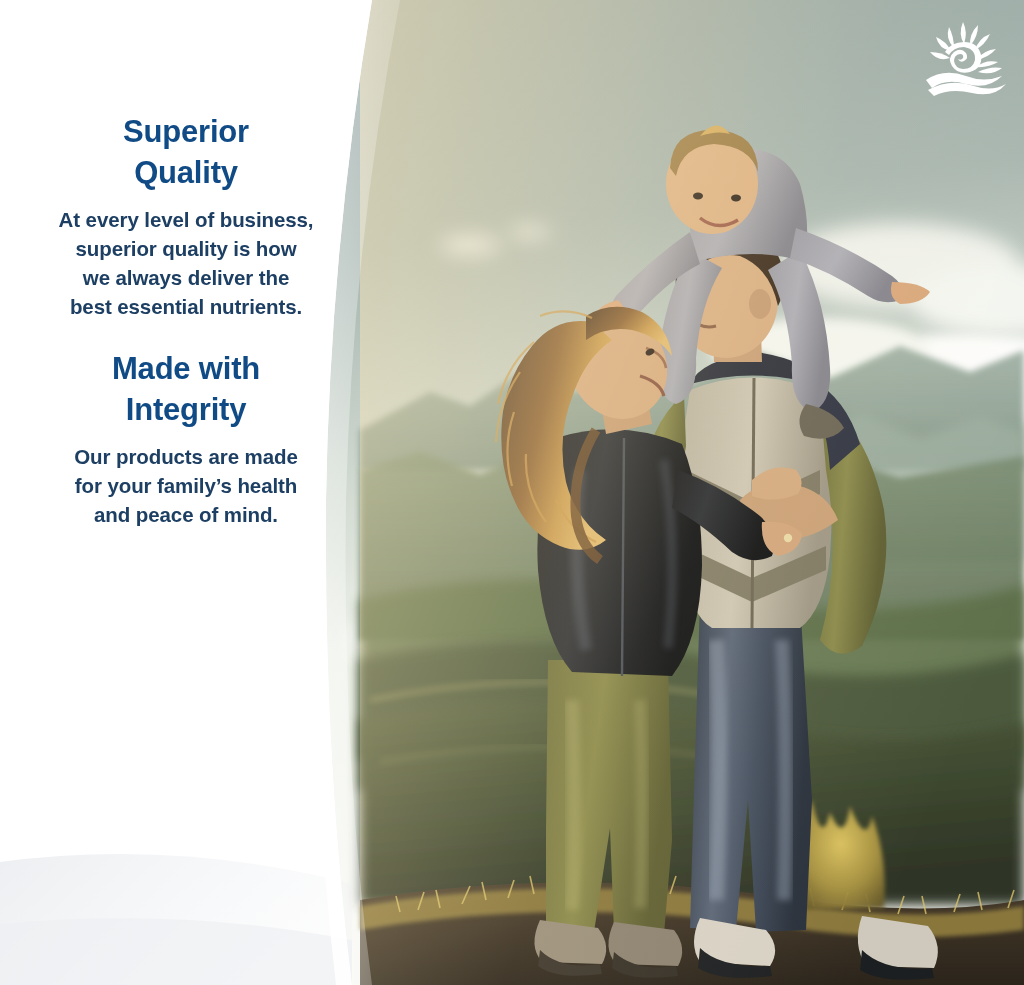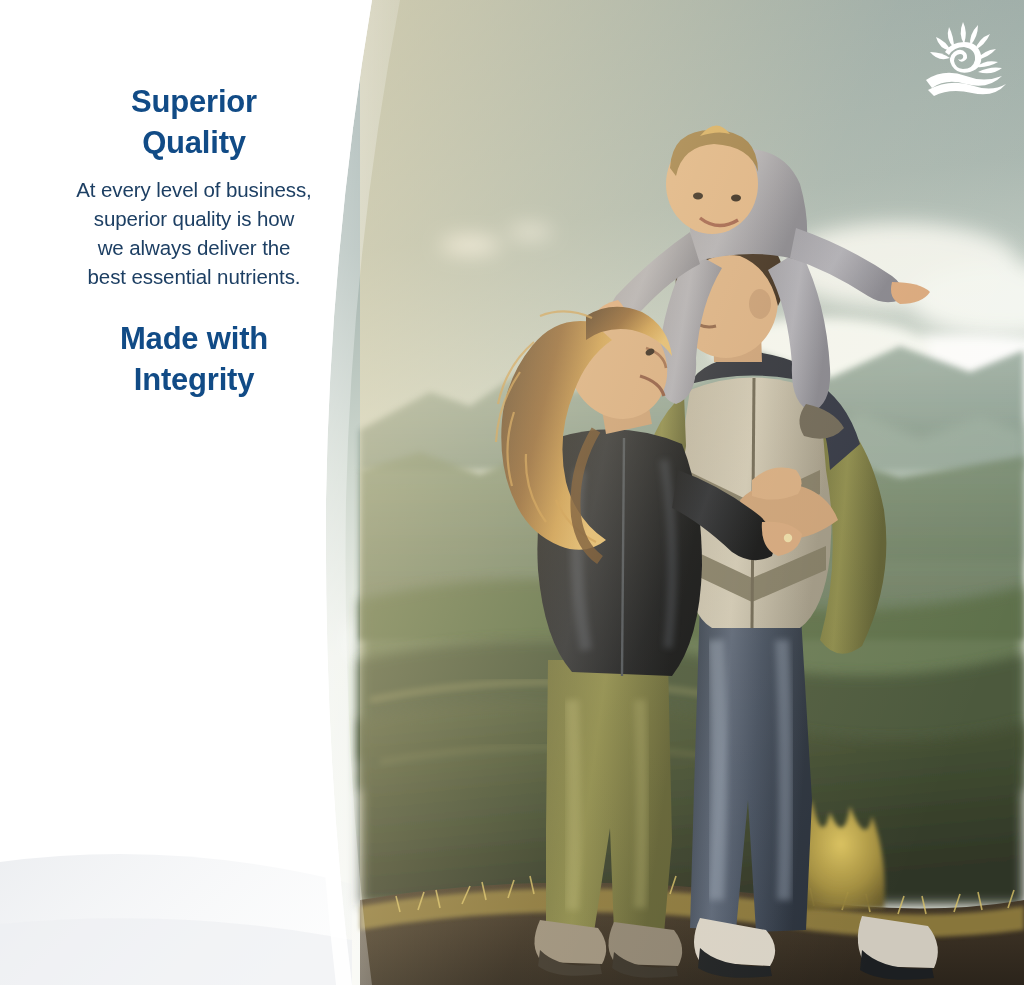--- a/index.html
+++ b/index.html
@@ -20,34 +20,34 @@
 
   
   #panel {
     position:absolute; left:0; top:0; width:470px; height:985px;
     pointer-events:none;
   }
   #panel svg { display:block; width:470px; height:985px; }
 
   
   #copy {
-    position:absolute; left:8px; top:0; width:400px; height:985px;
+    position:absolute; left:0; top:0; width:400px; height:985px;
     display:flex; flex-direction:column; justify-content:flex-start;
-    padding-top:82px;
+    padding-top:112px;
   }
   .block { width:360px; margin:0 auto 0 0; padding-left:12px; }
   .block + .block { margin-top:28px; }
   .heading {
     font-size:31px; font-weight:bold; line-height:1.32;
     color:#114b86; text-align:center; letter-spacing:-0.2px;
     white-space:pre-line;
   }
   .body {
     margin-top:11px;
-    font-size:20.5px; font-weight:400; line-height:1.42;
+    font-size:20.5px; font-weight:700; line-height:1.42;
     color:#1d3f63; text-align:center; letter-spacing:-0.1px;
     white-space:pre-line;
   }
 
   
   #logo { position:absolute; right:14px; top:18px; width:92px; height:82px; }
   #logo svg { display:block; width:92px; height:82px; }
 </style>
 </head>
 <body>
@@ -376,20 +376,23 @@
 Quality</div>
       <div class="body">At every level of business,
 superior quality is how
 we always deliver the
 best essential nutrients.</div>
     </div>
 
     <div class="block">
       <div class="heading">Made with
 Integrity</div>
+      <div class="body">Our products are made
+for your family’s health
+and peace of mind.</div>
     </div>
 
 
   </div>
 
   <div id="logo">
     <svg viewBox="0 0 92 82" xmlns="http://www.w3.org/2000/svg">
       <g fill="#ffffff">
 
         <path d="M45 4 Q50 14 46 26 Q40 16 45 4 Z"></path>

